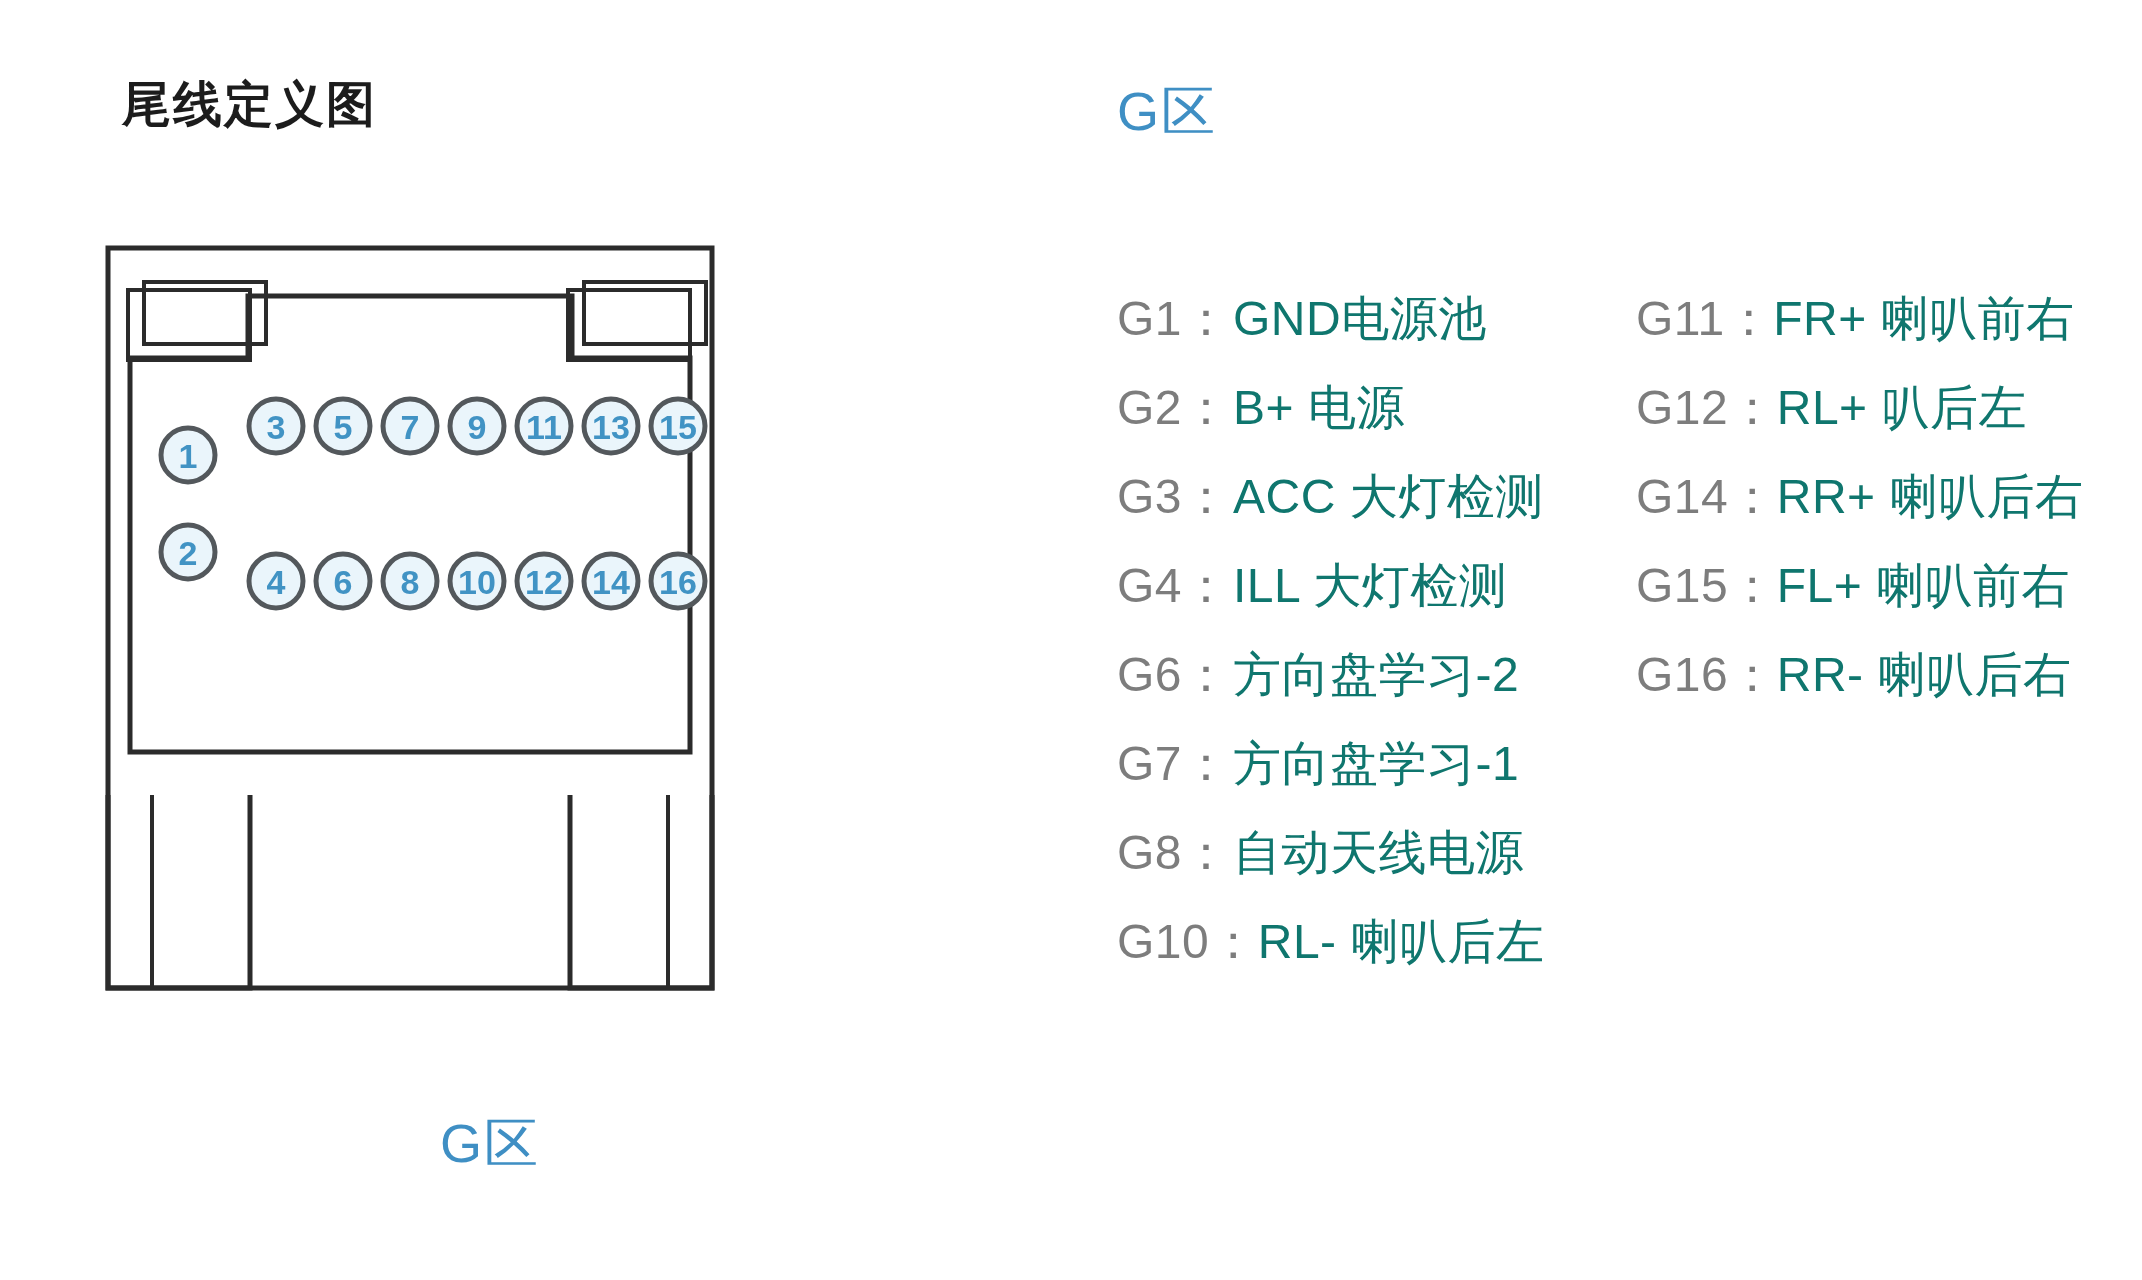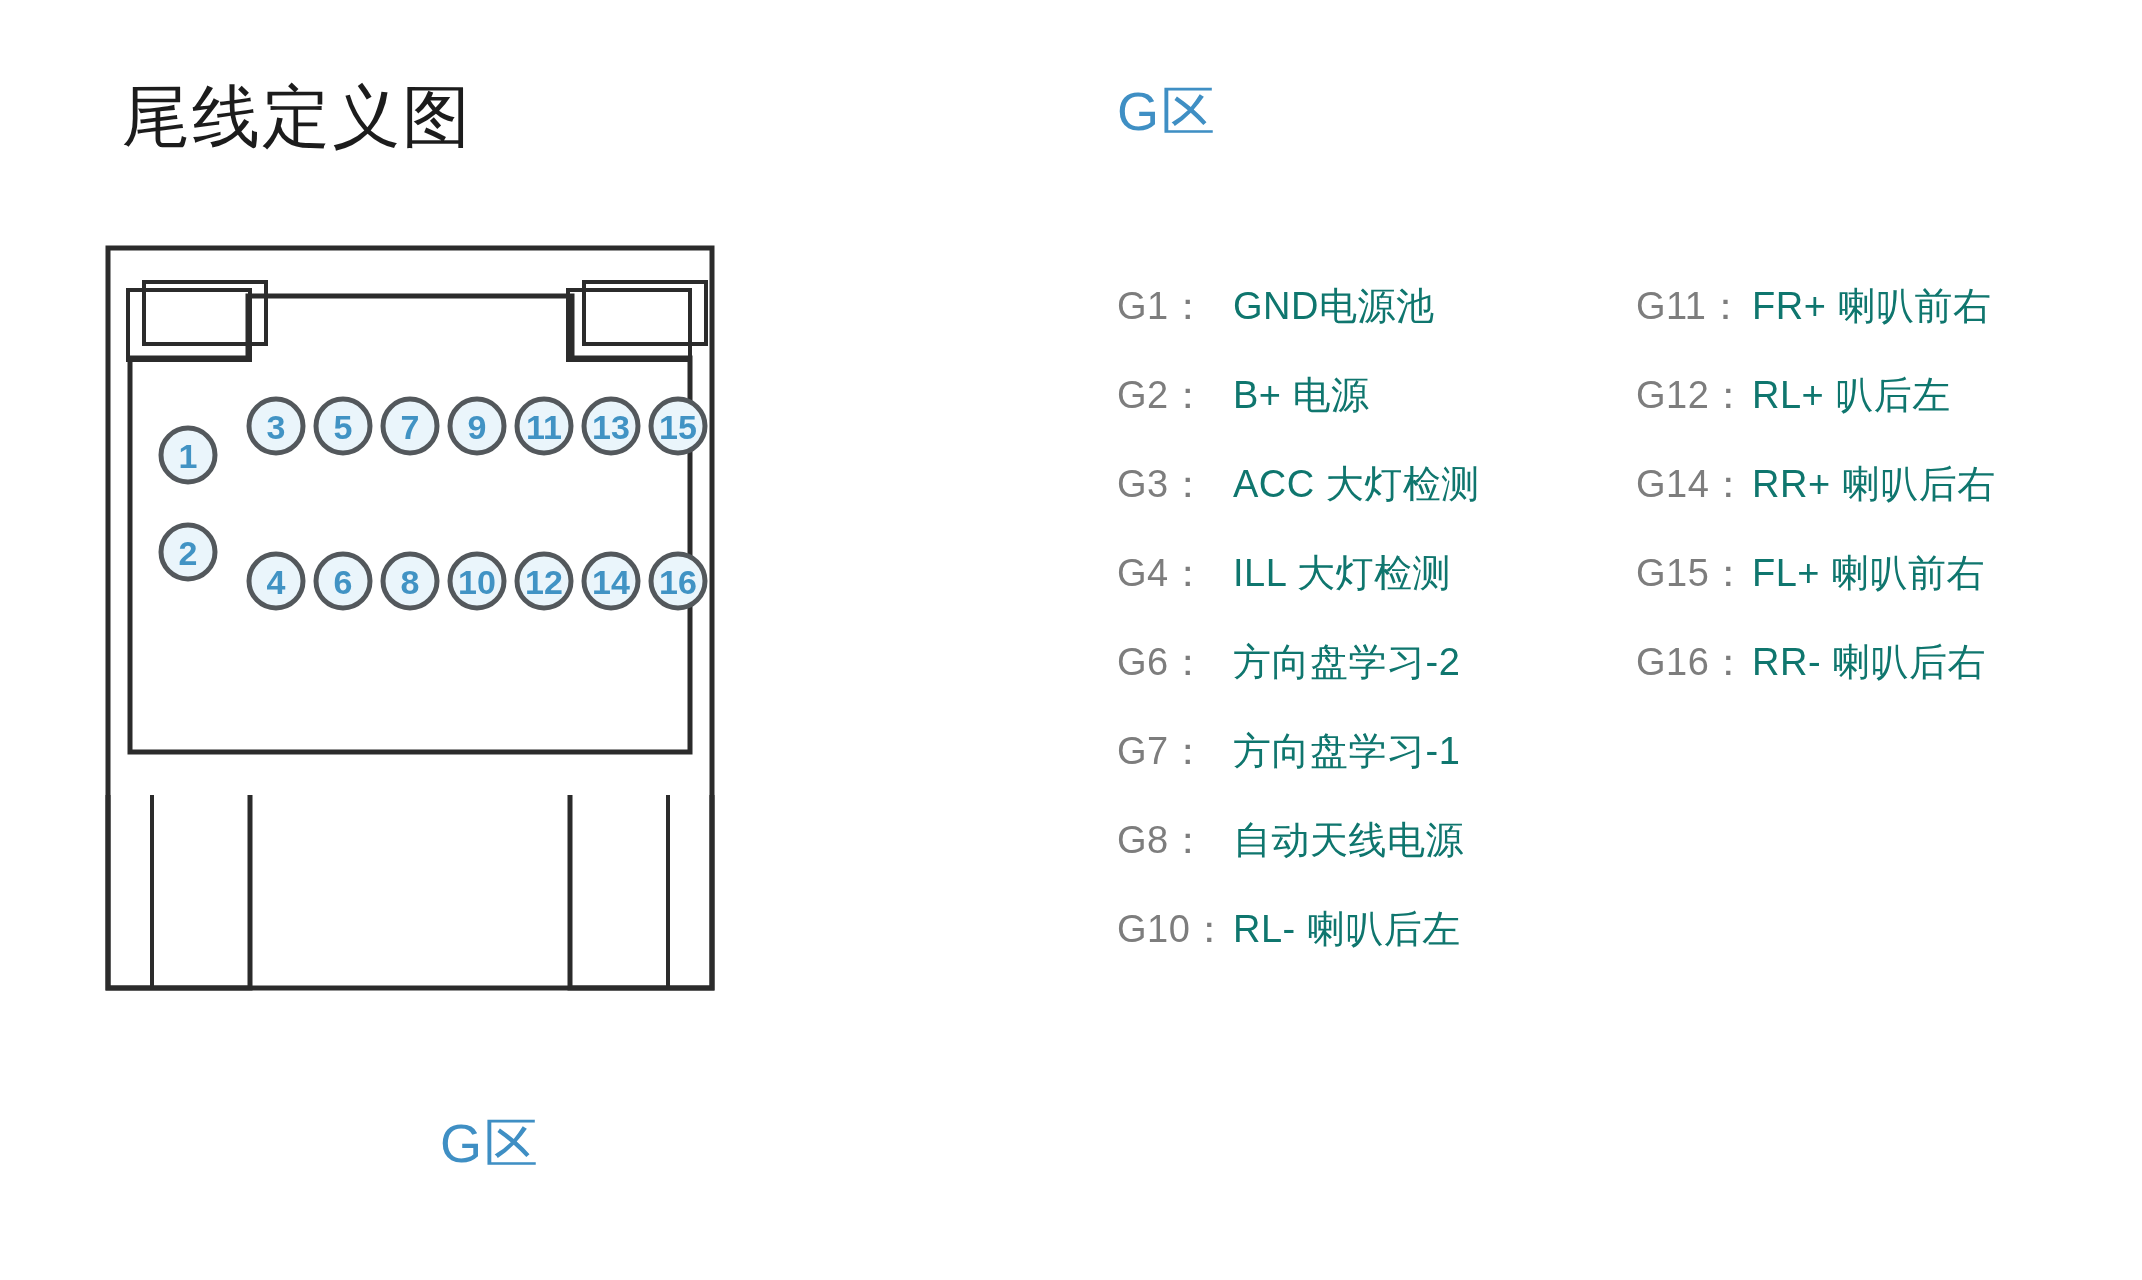--- a/index.html
+++ b/index.html
@@ -21,22 +21,22 @@
     left: 0;
     top: 0;
     width: 1080px;
     height: 1280px;
   }
 
   #diagram-title {
     position: absolute;
     left: 122px;
     top: 72px;
-    font-size: 68px;
-    font-weight: normal;
+    font-size: 49px;
+    font-weight: bold;
     color: #1c1c1c;
     letter-spacing: 2px;
     white-space: nowrap;
   }
 
   #connector-svg {
     position: absolute;
     left: 100px;
     top: 240px;
     width: 880px;
@@ -77,22 +77,22 @@
   .pin-column {
     position: absolute;
     top: 262px;
   }
   #pin-column-left  { left: 27px;  width: 520px; }
   #pin-column-right { left: 546px; width: 500px; }
 
   .pin-row {
     height: 89px;
     display: flex;
-    align-items: center;
-    font-size: 38px;
+    align-items: flex-end;
+    font-size: 48px;
     color: #7d7d7d;
     white-space: nowrap;
     letter-spacing: 0.5px;
   }
   .pin-key {
     display: inline-block;
     min-width: 116px;
     color: #7d7d7d;
   }
   .pin-val {

